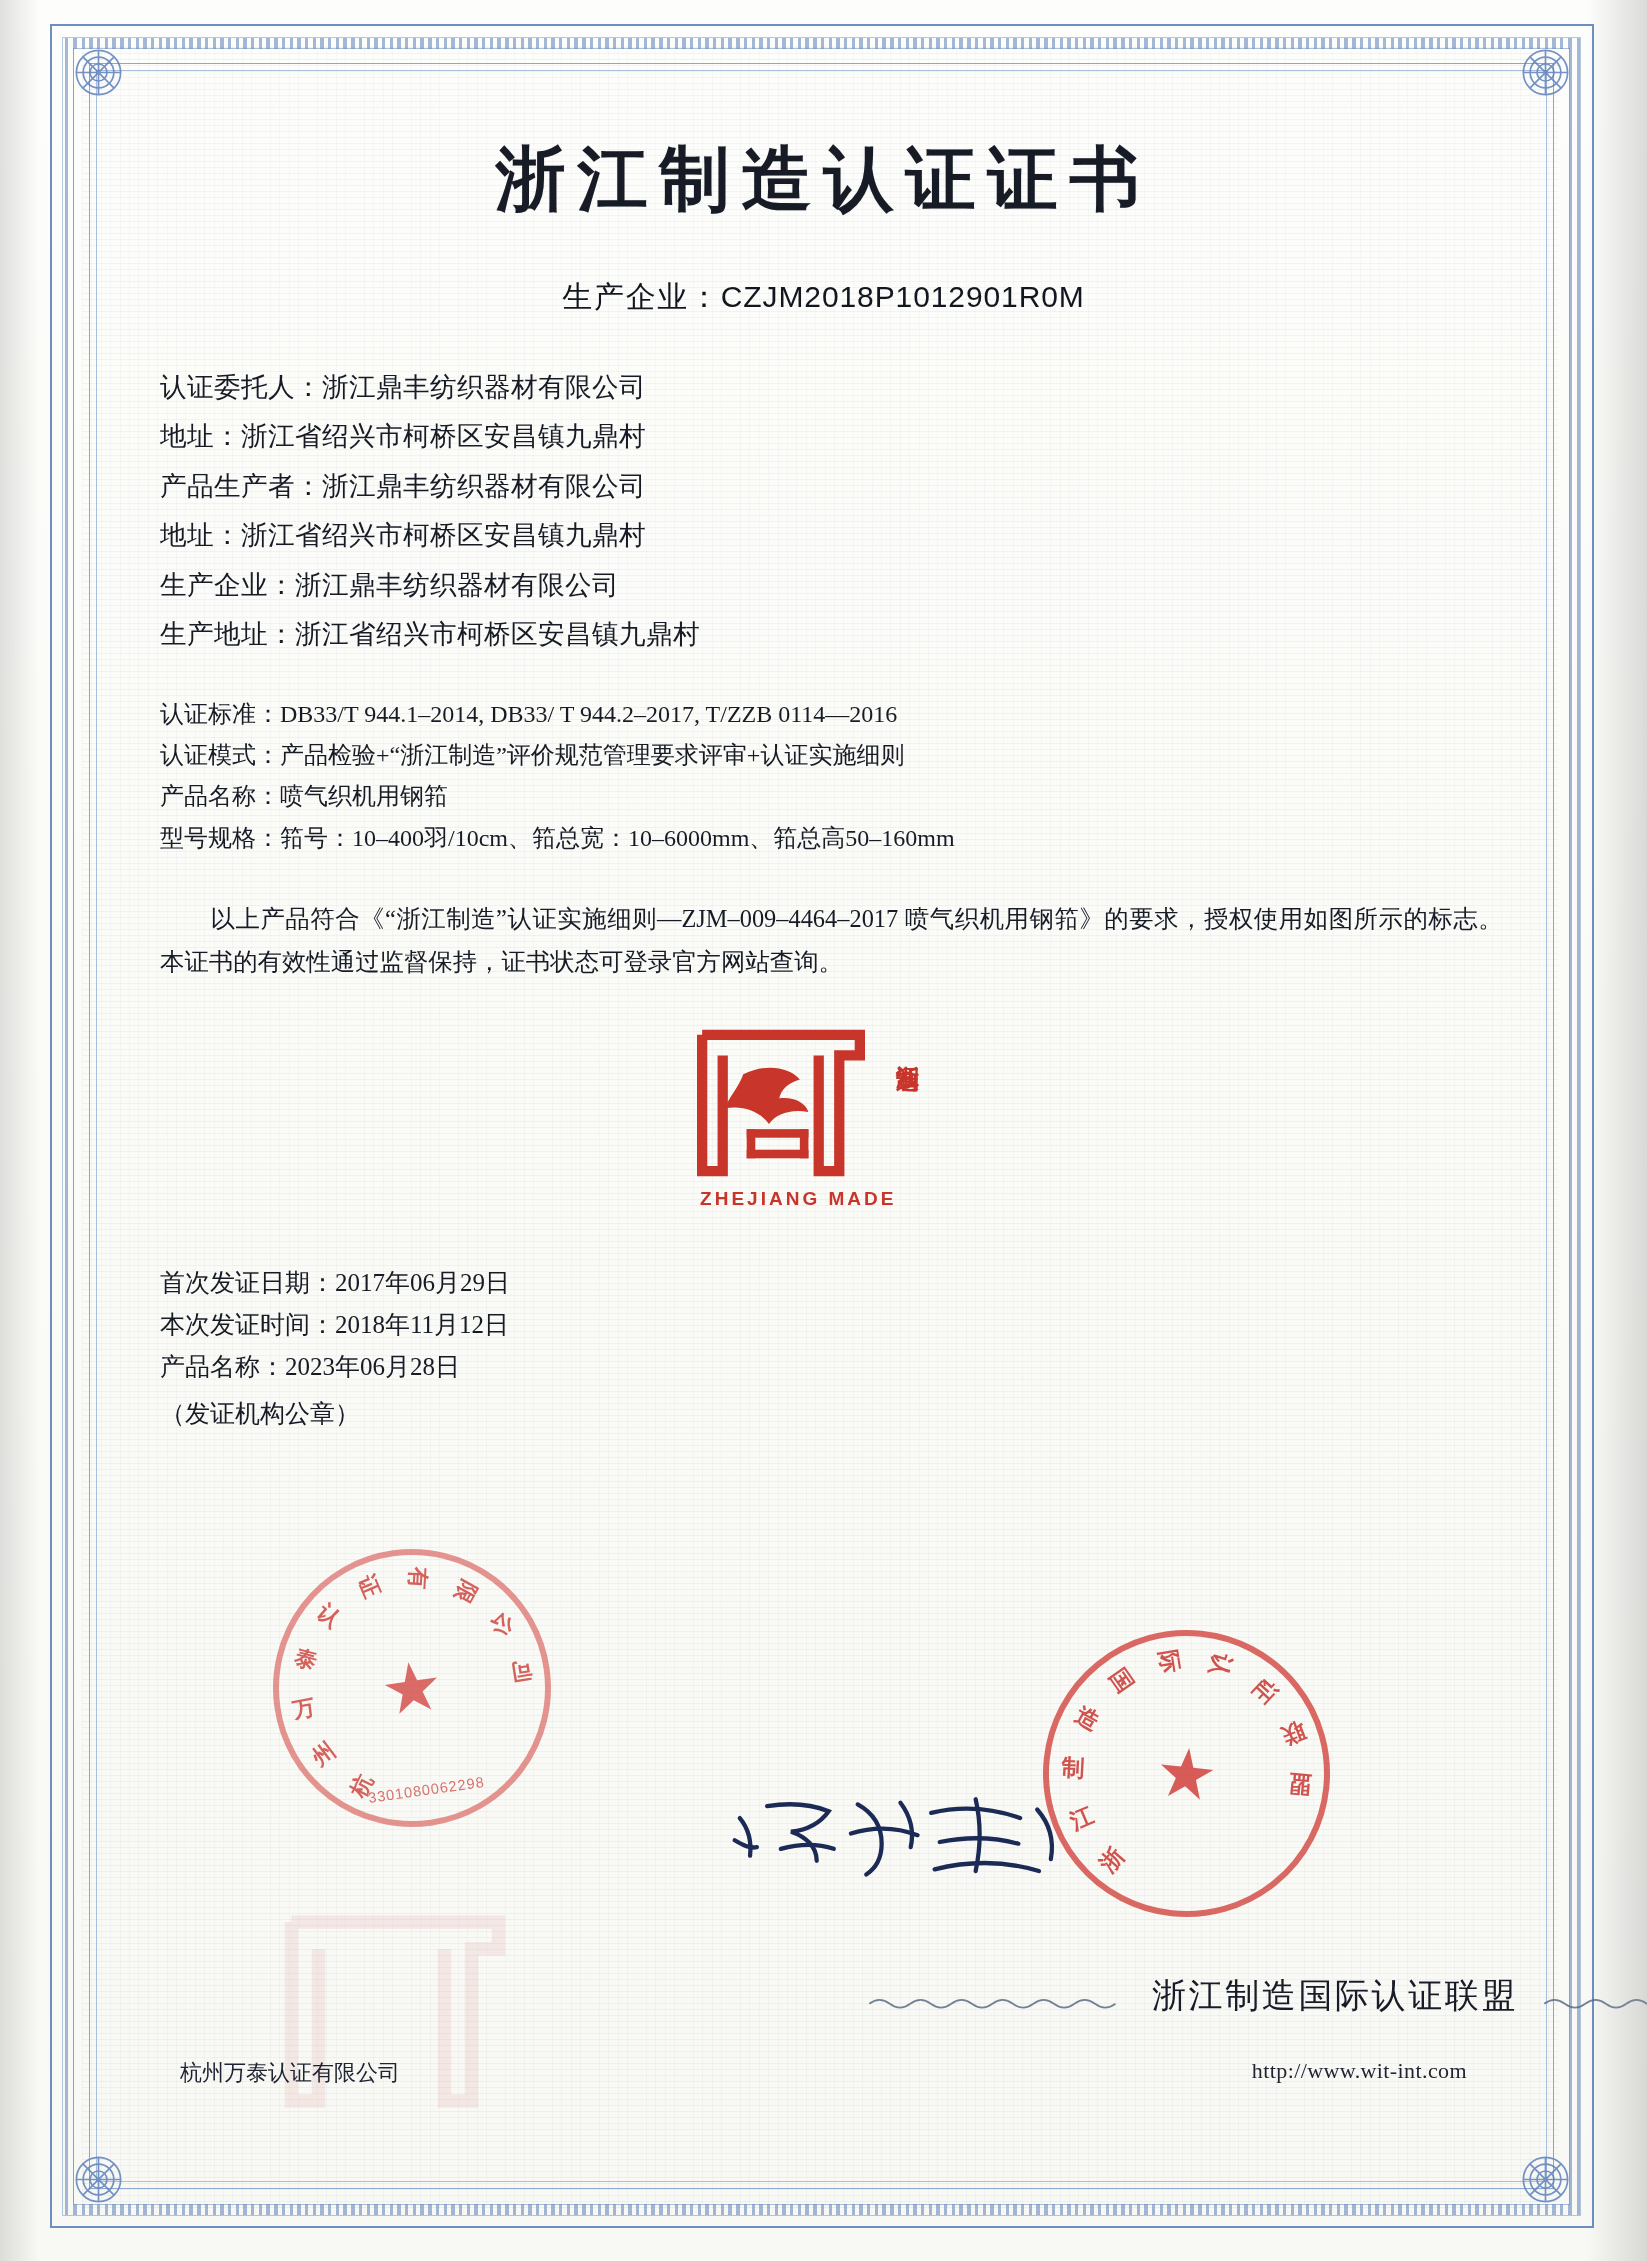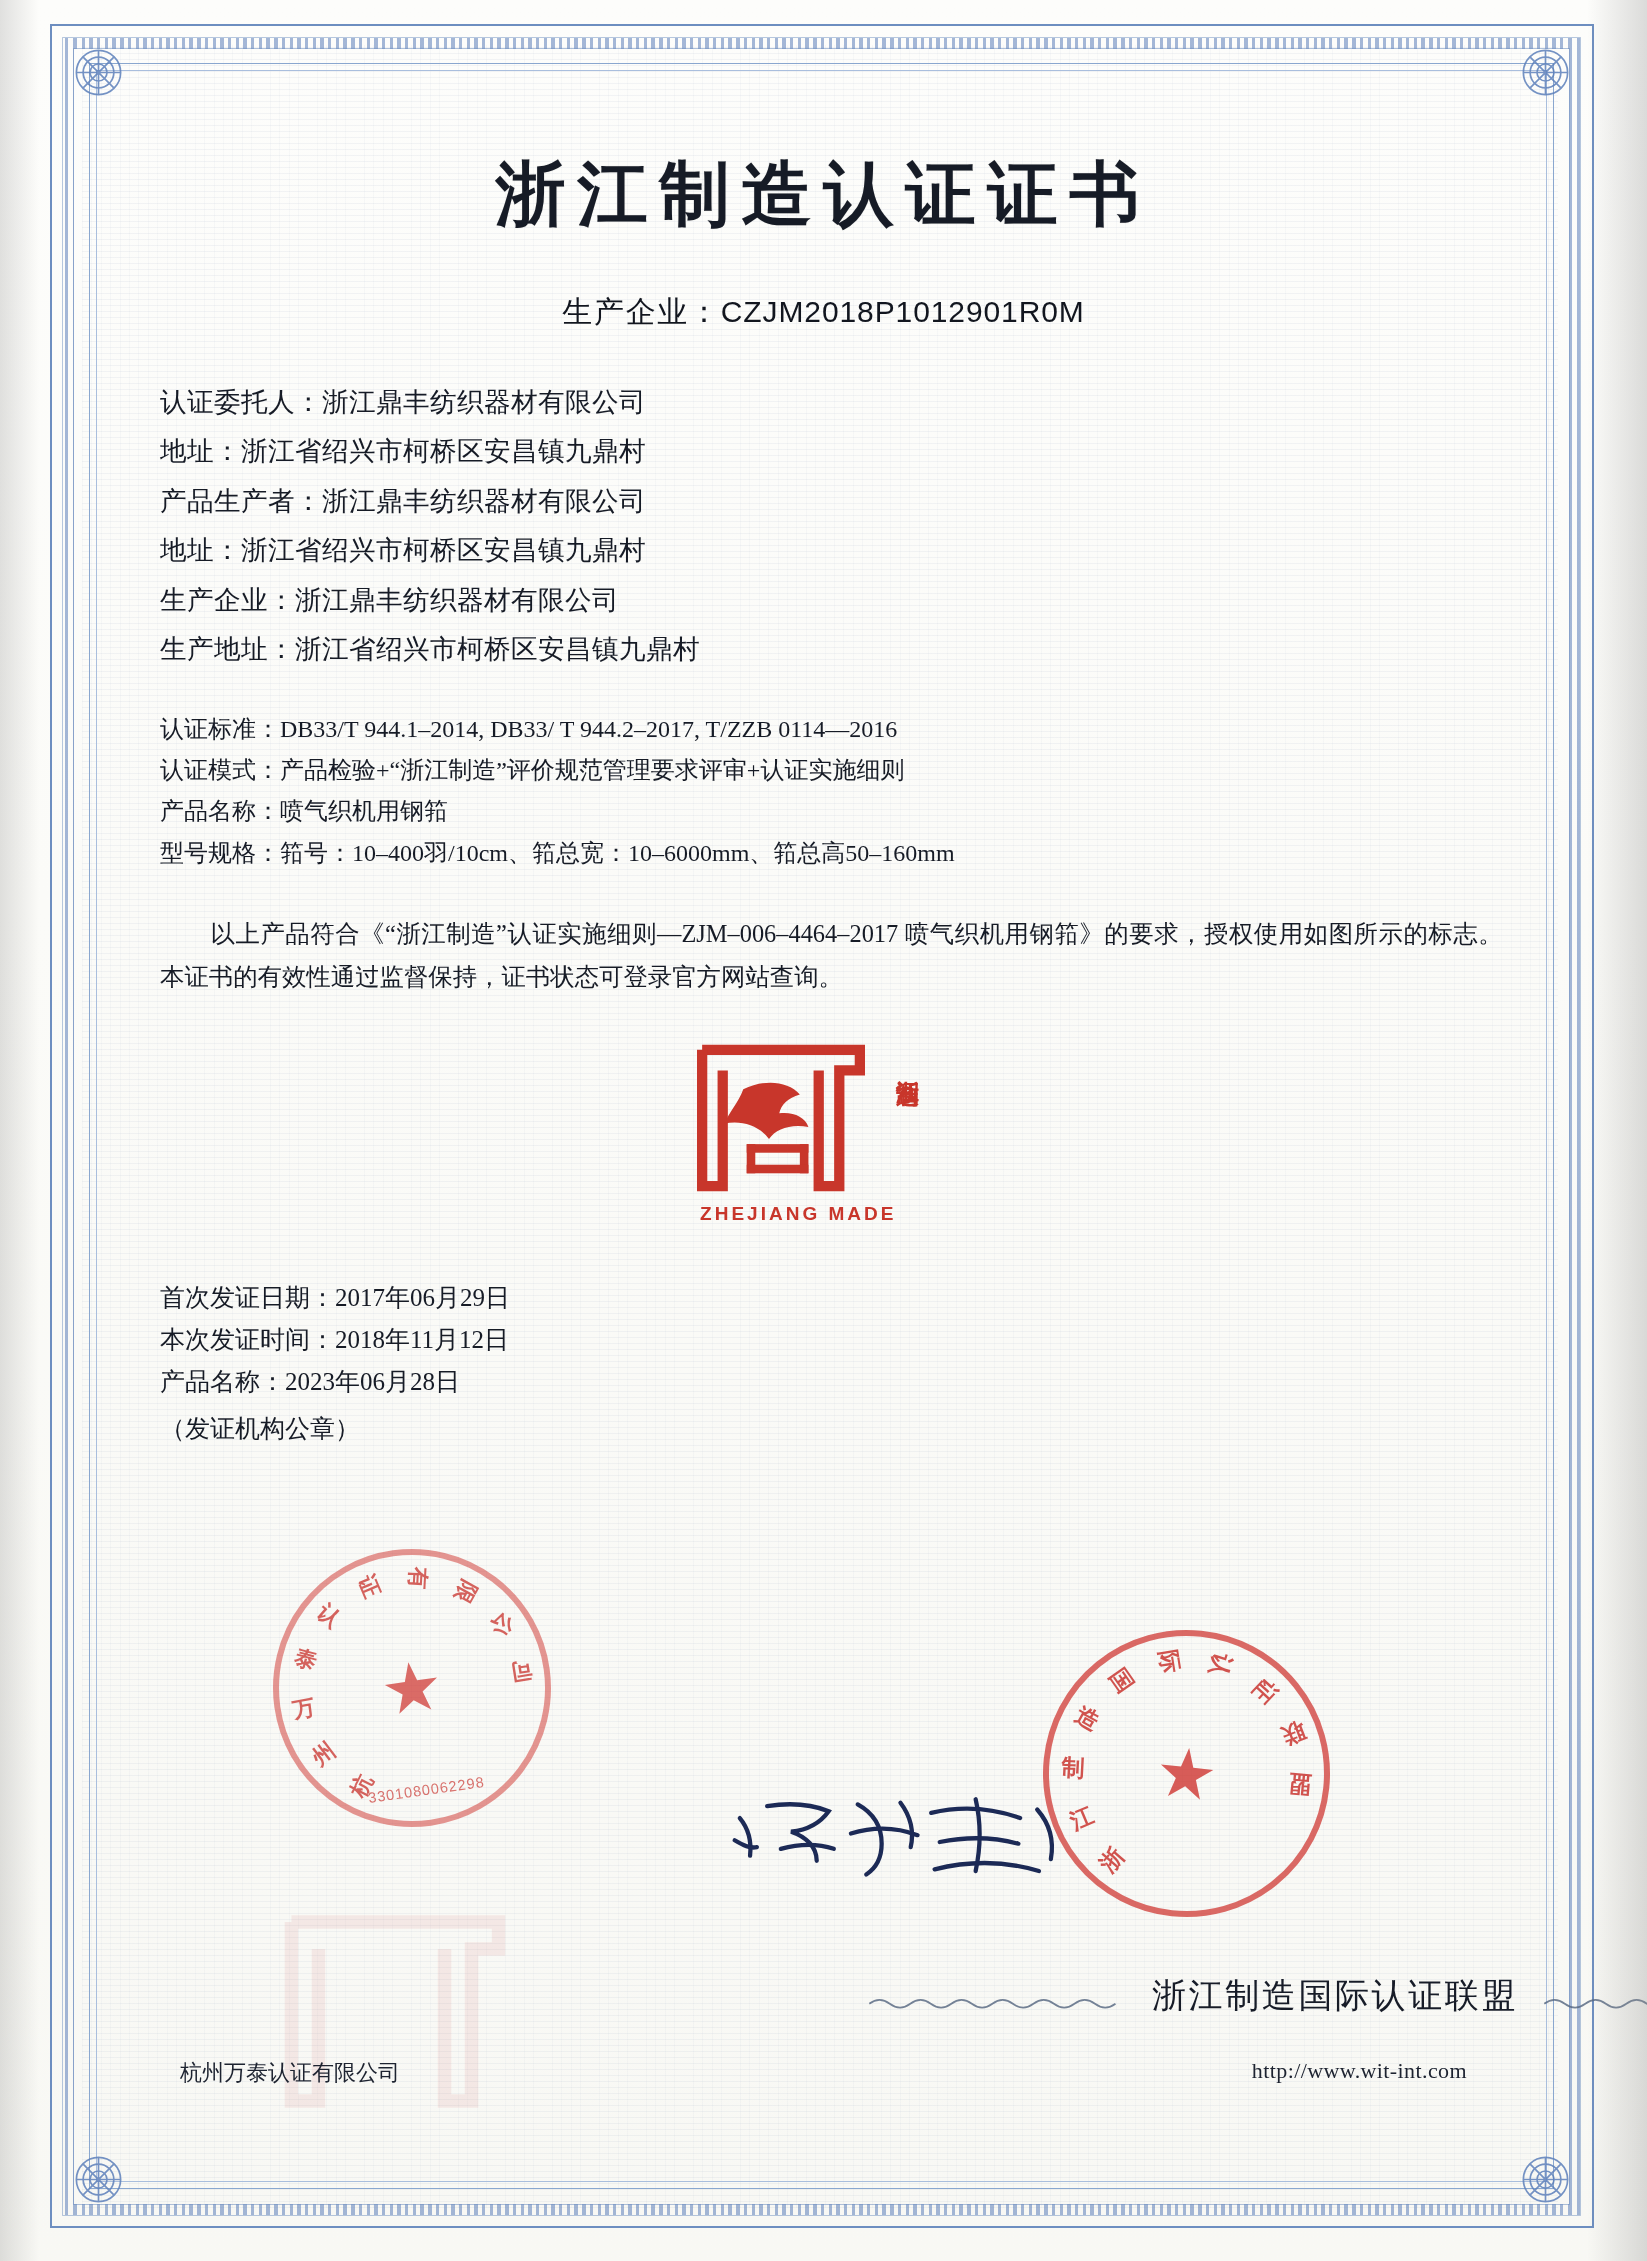--- a/index.html
+++ b/index.html
@@ -124,21 +124,21 @@
     width: 63px; height: 63px;
     z-index: 6;
     opacity: 0.85;
   }
 
   
   #content {
     position: absolute;
     left: 129px;
     right: 129px;
-    top: 97px;
+    top: 82px;
     z-index: 10;
     color: #1d2330;
   }
 
   .cert-title {
     text-align: center;
     font-size: 70px;
     letter-spacing: 12px;
     font-weight: 700;
     color: #161b26;
@@ -468,21 +468,21 @@
       </div>
       <div class="spec-line">
         <span class="lbl">产品名称：</span><span class="val">喷气织机用钢筘</span>
       </div>
       <div class="spec-line">
         <span class="lbl">型号规格：</span><span class="val">筘号：10–400羽/10cm、筘总宽：10–6000mm、筘总高50–160mm</span>
       </div>
     </div>
 
     <div class="statement">
-      <span class="indent"></span><span>以上产品符合《“浙江制造”认证实施细则—ZJM–006–4464–2017 喷气织机用钢筘》的要求，授权使用如图所示的标志。本证书的有效性通过监督保持，证书状态可登录官方网站查询。</span>
+      <span class="indent"></span><span>以上产品符合《“浙江制造”认证实施细则—ZJM–009–4464–2017 喷气织机用钢筘》的要求，授权使用如图所示的标志。本证书的有效性通过监督保持，证书状态可登录官方网站查询。</span>
     </div>
 
     <div class="logo-wrap">
       <div class="logo">
         <svg class="logo-mark" viewBox="0 0 200 175">
           <g fill="none" stroke="#c8362b" stroke-width="12">
             <path d="M8 8 h184 v24 h-24 v135 h-24 V32"></path>
             <path d="M8 8 v159 h24 V32"></path>
           </g>
           <g fill="#c8362b">

